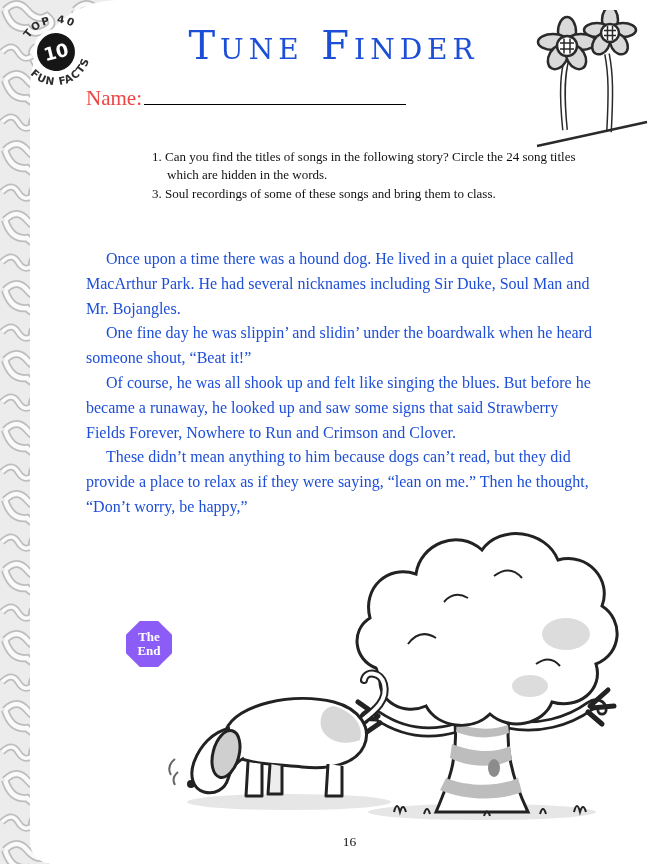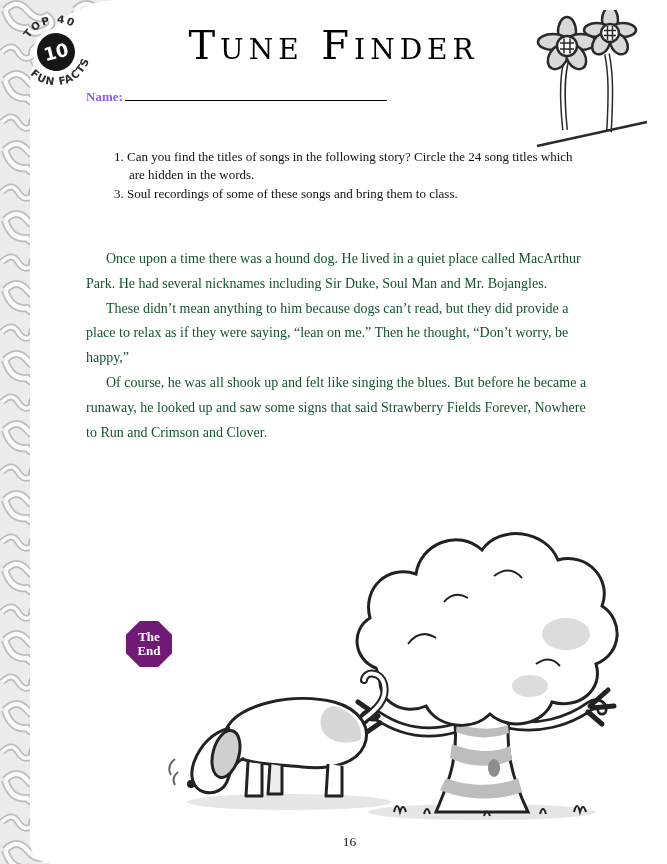--- a/index.html
+++ b/index.html
@@ -6,38 +6,38 @@
   .page{position:relative;width:667px;height:864px;background:#fff;overflow:hidden;
         font-family:"Liberation Serif","DejaVu Serif",serif;outline:1px solid #d8d8d8;}
   .pattern{position:absolute;left:0;top:0;z-index:0;}
   .mask{position:absolute;left:30px;top:0;right:0;bottom:0;background:#fff;
         border-top-left-radius:88px;border-bottom-left-radius:22px;z-index:1;}
   .layer{position:absolute;inset:0;z-index:2;}
 
   .badge{position:absolute;left:10px;top:6px;width:92px;height:92px;}
 
   .title{position:absolute;left:0;right:0;top:22px;text-align:center;
-         font-variant:small-caps;font-size:40px;letter-spacing:5px;color:#000000;
+         font-variant:small-caps;font-size:40px;letter-spacing:5px;color:#1d4ed8;
          font-family:"DejaVu Serif",serif;}
 
   .flowers{position:absolute;right:14px;top:10px;}
 
-  .name-row{position:absolute;left:86px;top:86px;font-size:13px;font-weight:bold;color:#8b5cf6;}
+  .name-row{position:absolute;left:86px;top:86px;font-size:21px;font-weight:normal;color:#ef4444;}
   .name-line{display:inline-block;width:262px;border-bottom:1.6px solid #000;height:14px;margin-left:2px;}
 
   .instructions{position:absolute;left:114px;top:148px;width:468px;font-size:13px;
                 line-height:17.5px;color:#111;}
-  .instr{padding-left:15px;text-indent:-15px;margin-bottom:2px;}
+  .instr{padding-left:15px;text-indent:-15px;margin-bottom:2px;margin-left:38px;}
 
-  .story{position:absolute;left:86px;top:247px;width:506px;font-size:14px;
-         line-height:24.8px;color:#14532d;}
+  .story{position:absolute;left:86px;top:247px;width:506px;font-size:16px;
+         line-height:24.8px;color:#1d4ed8;}
   .story p{margin:0;text-indent:20px;}
   .story .p4b{text-indent:0;width:288px;}
 
-  .the-end{position:absolute;left:126px;top:621px;width:46px;height:46px;background:#701a75;
+  .the-end{position:absolute;left:126px;top:621px;width:46px;height:46px;background:#8b5cf6;
            clip-path:polygon(30% 0,70% 0,100% 30%,100% 70%,70% 100%,30% 100%,0 70%,0 30%);
            color:#fff;display:flex;flex-direction:column;align-items:center;justify-content:center;
            font-size:13px;line-height:14px;font-weight:bold;}
 
   .dog{position:absolute;left:164px;top:650px;}
   .tree{position:absolute;left:324px;top:516px;}
 
   .page-num{position:absolute;left:0;right:0;bottom:14px;text-align:center;
             font-size:13.5px;color:#111;padding-left:32px;}
 </style>
@@ -125,22 +125,23 @@
         <span>Can you find the titles of songs in the following story? Circle the 24 song titles which are hidden in the words.</span>
       </div>
       <div class="instr">
         <span>3.</span>
         <span>Soul recordings of some of these songs and bring them to class.</span>
       </div>
     </div>
 
     <div class="story">
       <p>Once upon a time there was a hound dog. He lived in a quiet place called MacArthur Park. He had several nicknames including Sir Duke, Soul Man and Mr. Bojangles.</p>
+      <p>One fine day he was slippin’ and slidin’ under the boardwalk when he heard someone shout, “Beat it!”</p>
+      <p>Of course, he was all shook up and felt like singing the blues. But before he became a runaway, he looked up and saw some signs that said Strawberry Fields Forever, Nowhere to Run and Crimson and Clover.</p>
       <p>These didn’t mean anything to him because dogs can’t read, but they did provide a place to relax as if they were saying, “lean on me.” Then he thought, “Don’t worry, be happy,”</p>
-      <p>Of course, he was all shook up and felt like singing the blues. But before he became a runaway, he looked up and saw some signs that said Strawberry Fields Forever, Nowhere to Run and Crimson and Clover.</p>
     </div>
 
     <div class="the-end">
       <span>The</span>
       <span>End</span>
     </div>
 
     <svg class="tree" width="314" height="308" viewBox="0 0 314 308" aria-hidden="true">
       <ellipse cx="158" cy="296" rx="114" ry="8" fill="#e6e6e6"></ellipse>
 

